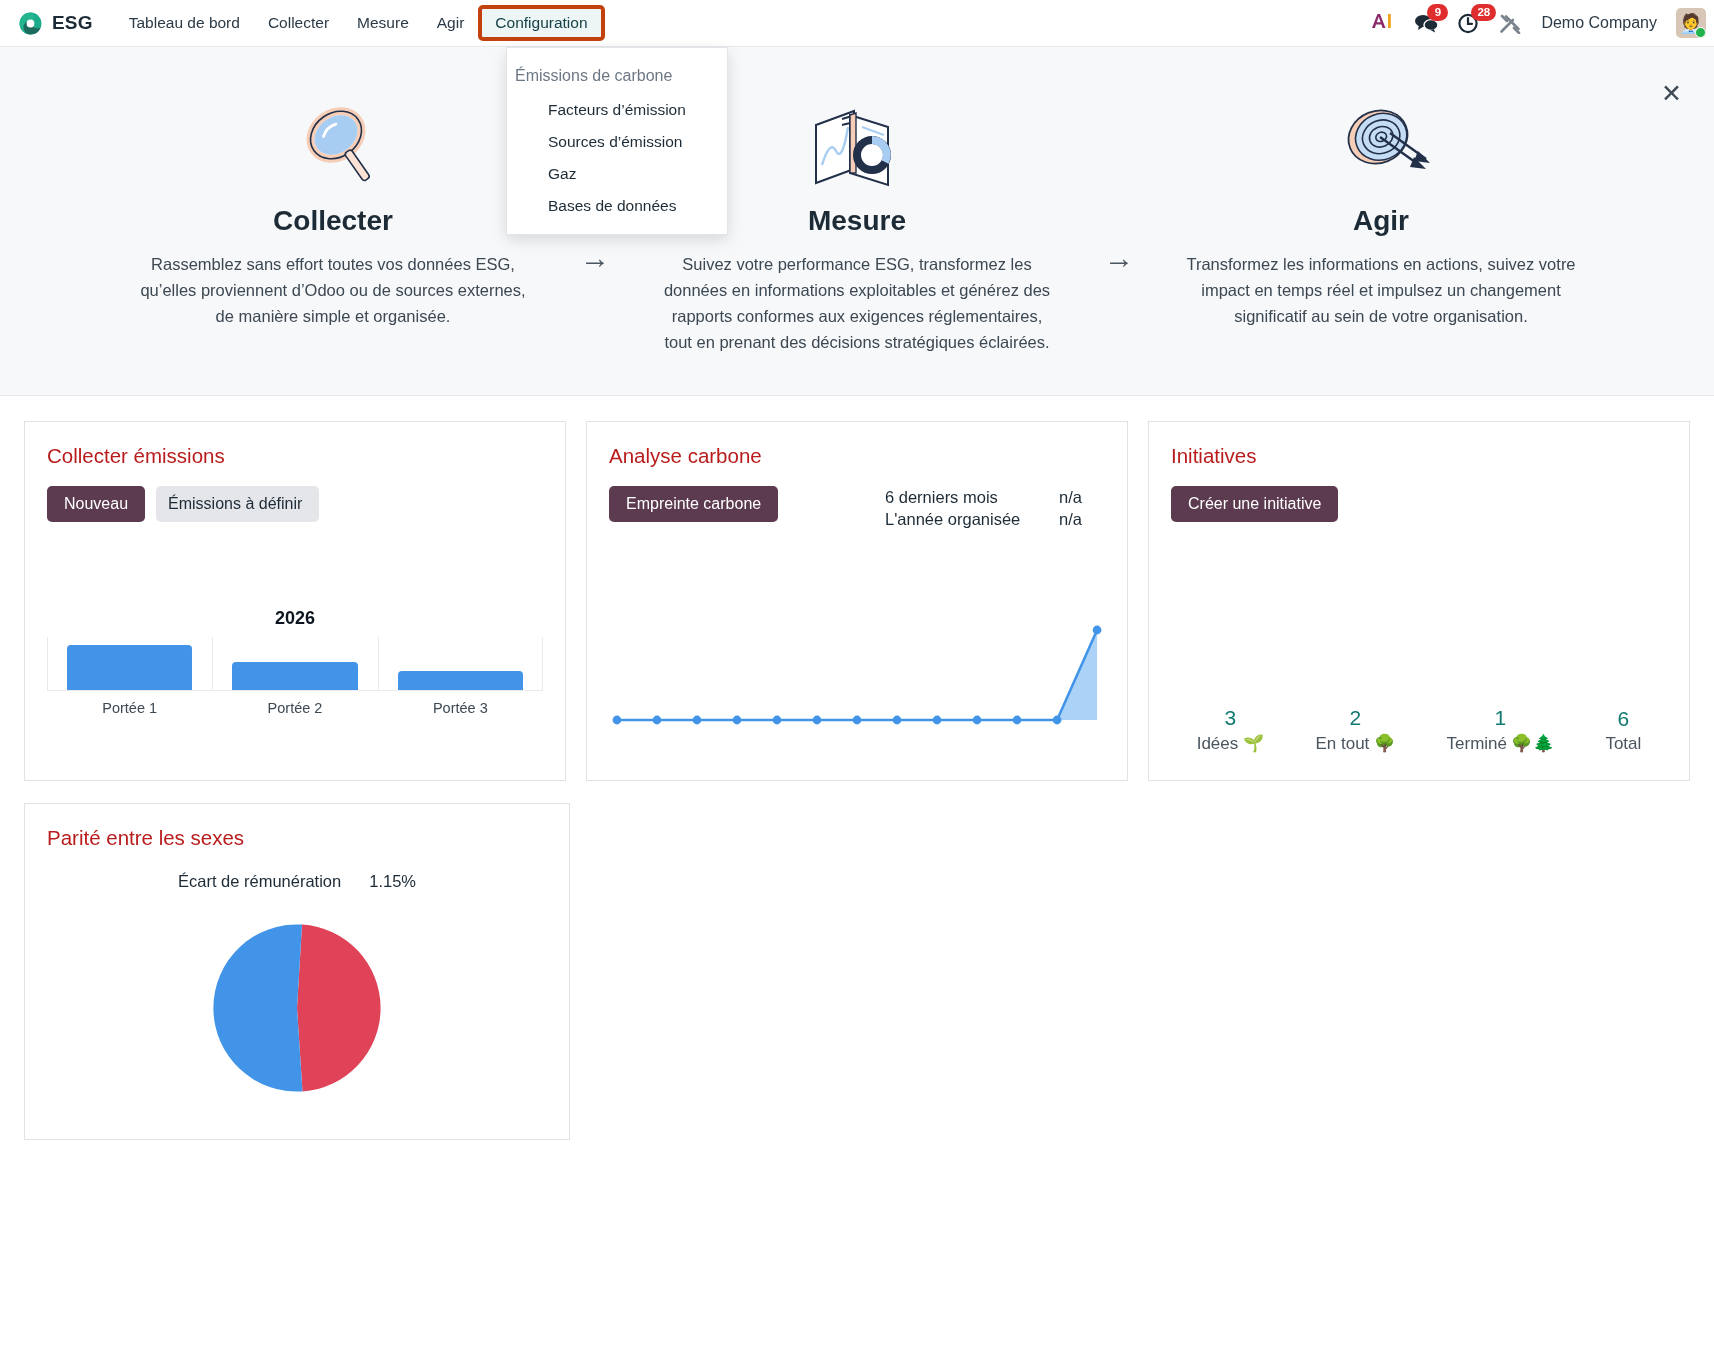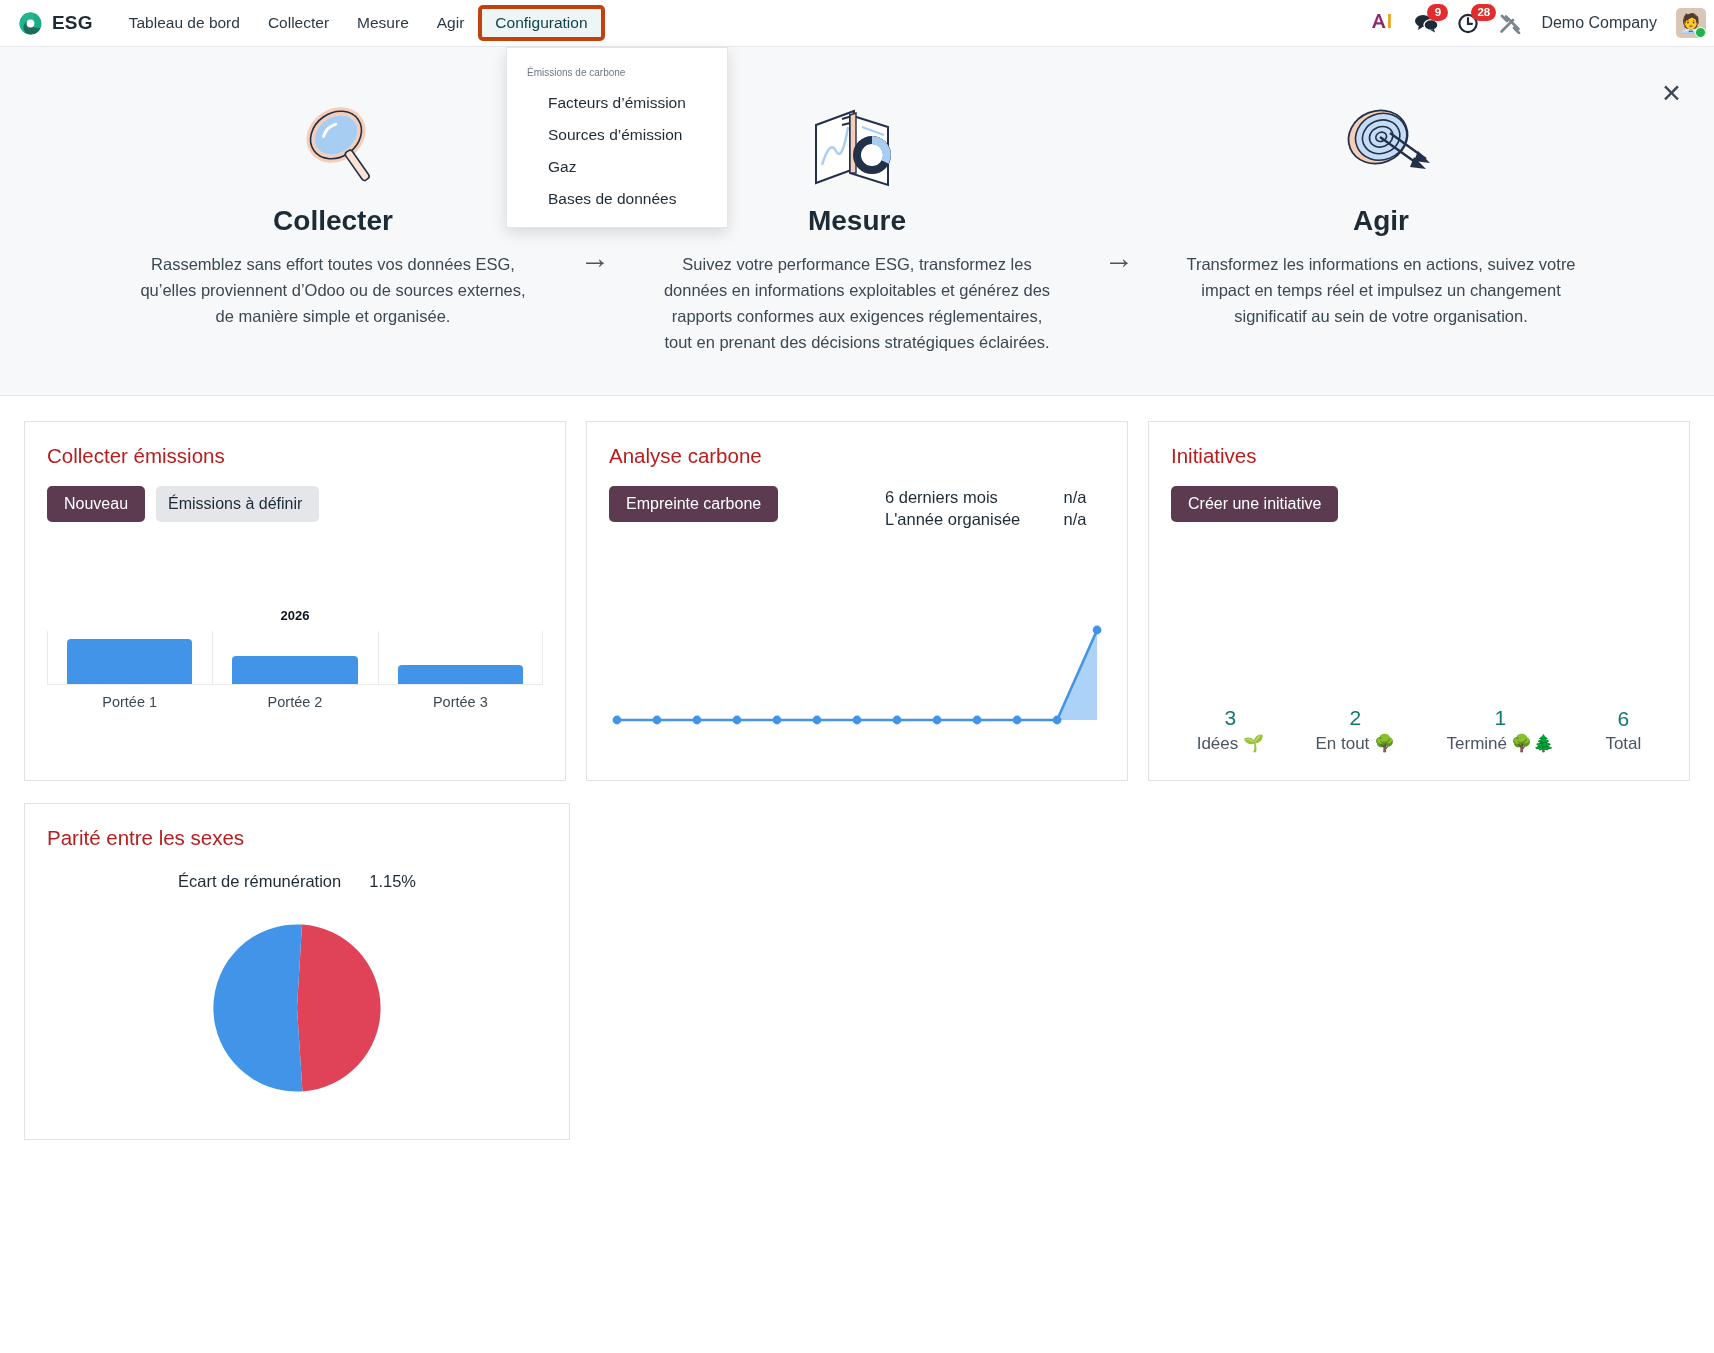--- a/index.html
+++ b/index.html
@@ -53,21 +53,21 @@
     background: #21b24b; border-radius: 50%; border: 1.5px solid #fff;
   }
   
   .dropdown {
     position: absolute; top: 47px; left: 506px; width: 222px;
     background: #fff; border: 1px solid #e3e5e9;
     box-shadow: 0 5px 14px rgba(0,0,0,.13);
     padding: 11px 0 12px 0; z-index: 60;
   }
   .dd-header {
-    font-size: 10px; color: #6d7885; padding: 8px 22px 9px 20px;
+    font-size: 16px; color: #6d7885; padding: 8px 22px 9px 8px;
   }
   .dd-item {
     font-size: 15.5px; color: #1d2b36; padding: 7px 22px 7px 41px; cursor: pointer;
   }
   
   .banner {
     position: relative;
     background: #f7f8fa;
     padding: 46px 0 40px 0;
     border-bottom: 1px solid #e7e9ed;
@@ -104,25 +104,25 @@
   .btn-row { display: flex; gap: 11px; align-items: center; }
   .btn {
     font-size: 16px; padding: 9px 17px; border-radius: 5px;
     border: none; cursor: pointer; font-family: inherit;
   }
   .btn-primary { background: #5c3a50; color: #fff; }
   .btn-secondary { background: #e4e6e9; color: #1d2b36; padding-left: 12px; }
   .stats-right { position: absolute; top: 66px; right: 36px; text-align: left; }
   .stat-line { display: flex; gap: 26px; font-size: 16.5px; color: #1d2b36; margin-bottom: 3px; }
   .stat-label { min-width: 148px; }
-  .stat-value { width: 32px; text-align: center; }
+  .stat-value { width: 32px; text-align: left; }
   
   .bar-chart { position: absolute; bottom: 52px; left: 22px; right: 22px; height: 120px; }
   .bar-year {
-    text-align: center; font-size: 13px; font-weight: 700; color: #0d1620;
+    text-align: center; font-size: 18px; font-weight: 700; color: #0d1620;
     margin-bottom: 16px;
   }
   .bars {
     display: flex; align-items: flex-end; height: 46px;
     border-bottom: 1px solid #e8eaed; position: relative;
   }
   .bar-cell { flex: 1; display: flex; align-items: flex-end; justify-content: center; height: 100%; position: relative; }
   .bar-cell + .bar-cell::before {
     content: ""; position: absolute; left: 0; top: -8px; bottom: 0; width: 1px; background: #e8eaed;
   }

